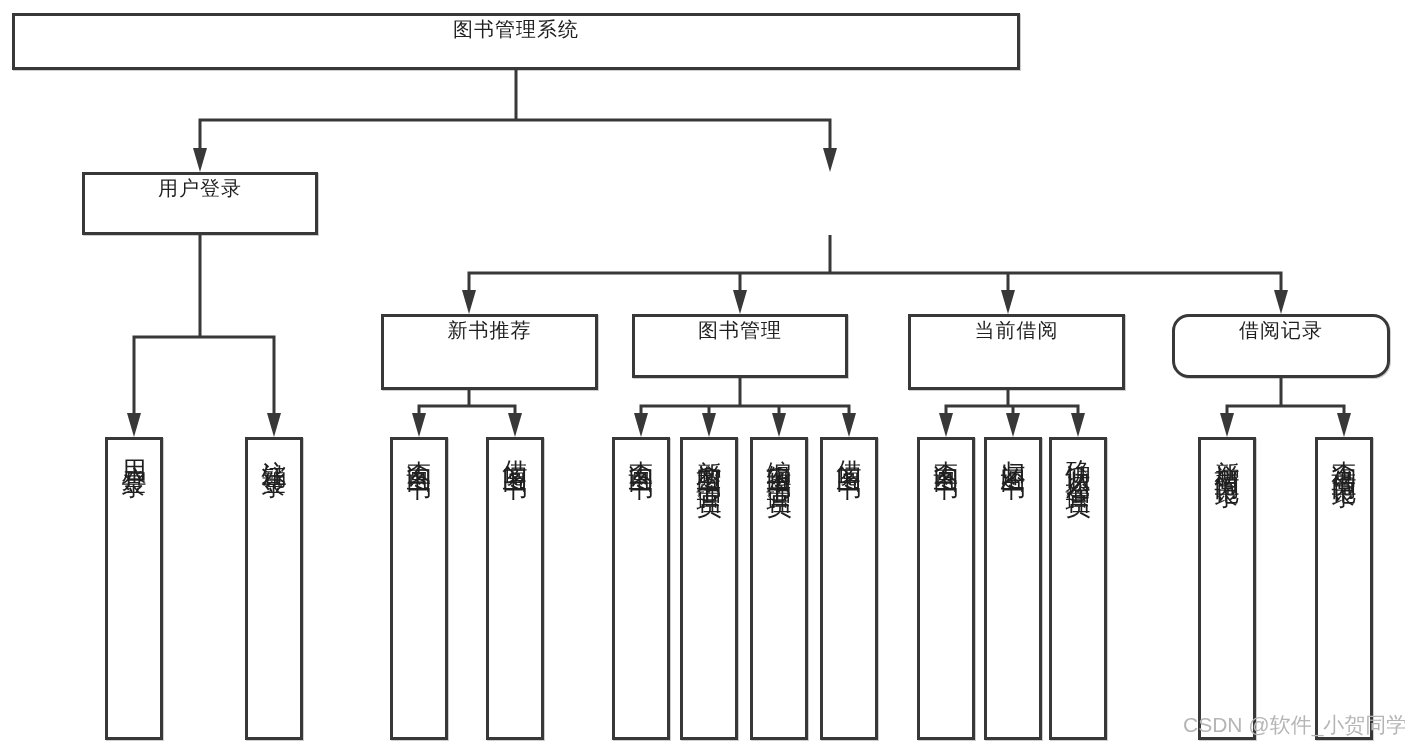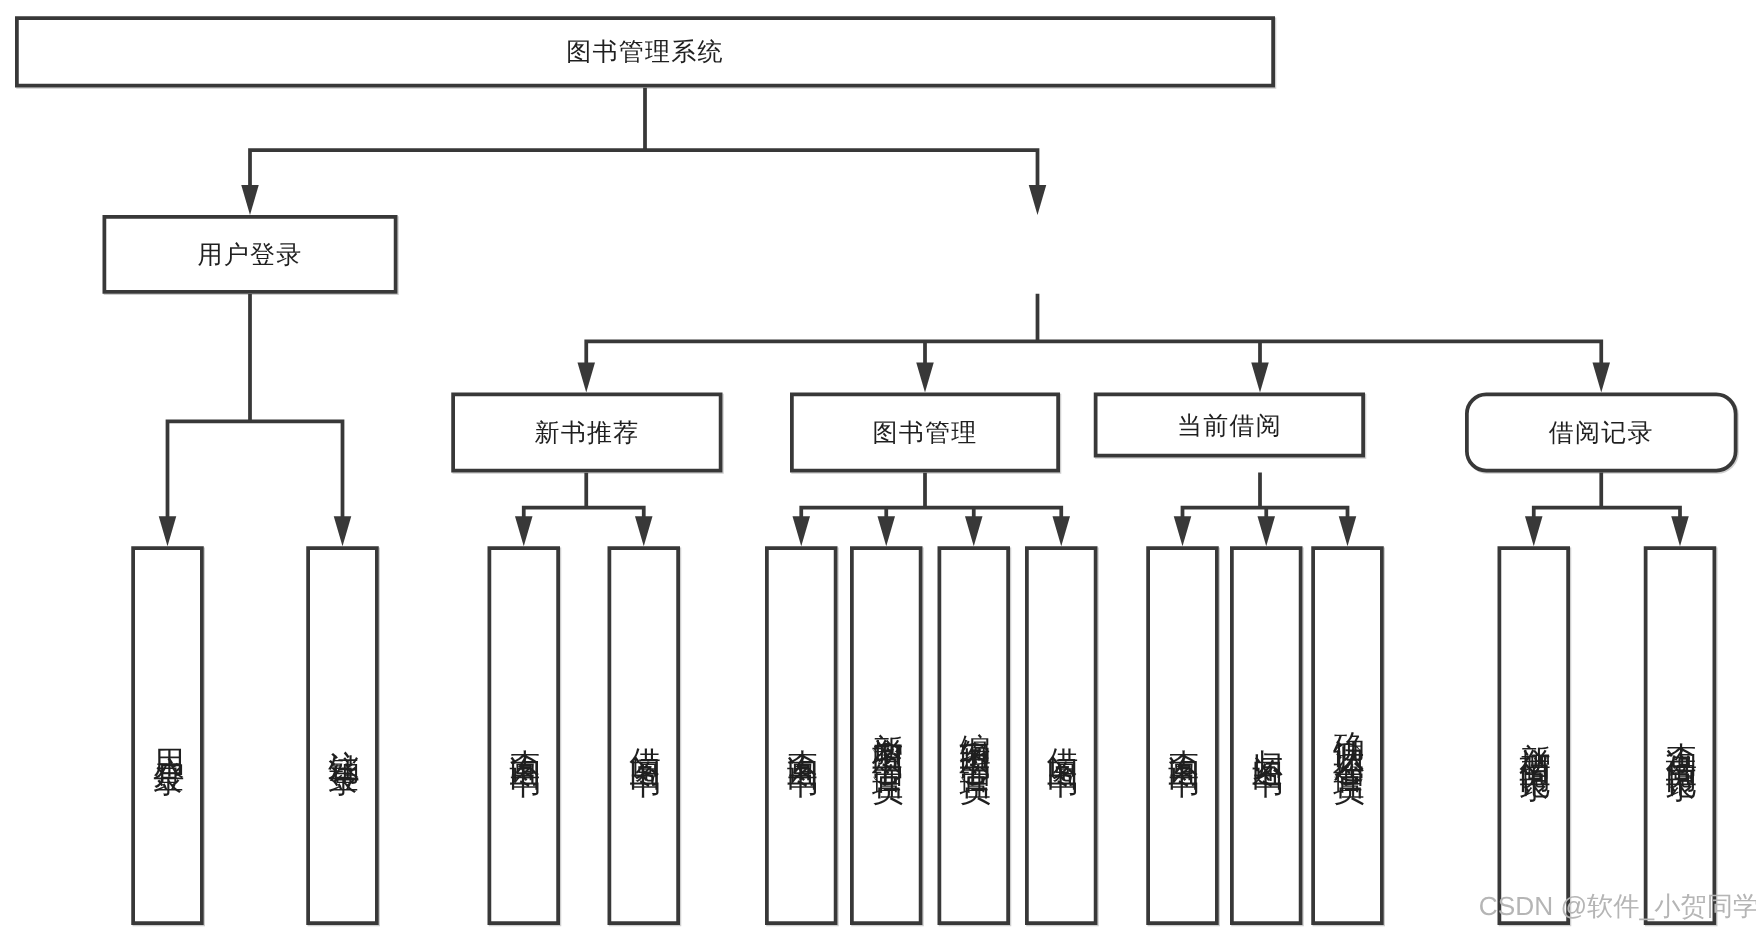--- a/index.html
+++ b/index.html
@@ -12,21 +12,21 @@
   }
   #connectors {
     position: absolute; left: 0; top: 0; z-index: 0;
   }
   .node {
     position: absolute;
     box-sizing: border-box;
     background: #ffffff;
     border: 3px solid #383838;
     display: flex;
-    align-items: center;
+    align-items: flex-start;
     justify-content: center;
     z-index: 1;
     box-shadow: 1px 1px 0 rgba(60,60,60,0.25);
   }
   .node-h .label {
     font-size: 20px;
     color: #1f1f1f;
     letter-spacing: 1px;
     white-space: nowrap;
   }
@@ -87,27 +87,27 @@
   </svg>
 
   <div class="node node-h" style="left:12px; top:13px; width:1008px; height:57px;">
     <span class="label">图书管理系统</span>
   </div>
 
   <div class="node node-h" style="left:82px; top:172px; width:236px; height:63px;">
     <span class="label">用户登录</span>
   </div>
 
-  <div class="node node-h" style="left:361px; top:314px; width:217px; height:64px;">
+  <div class="node node-h" style="left:381px; top:314px; width:217px; height:76px;">
     <span class="label">新书推荐</span>
   </div>
   <div class="node node-h" style="left:632px; top:314px; width:216px; height:64px;">
     <span class="label">图书管理</span>
   </div>
-  <div class="node node-h" style="left:875px; top:314px; width:217px; height:52px;">
+  <div class="node node-h" style="left:908px; top:314px; width:217px; height:76px;">
     <span class="label">当前借阅</span>
   </div>
   <div class="node node-h" style="left:1172px; top:314px; width:218px; height:64px;border-radius:17px;">
     <span class="label">借阅记录</span>
   </div>
 
   <div class="node node-v" style="left:105px;">
     <span class="label">用户登录</span>
   </div>
   <div class="node node-v" style="left:245px;">

